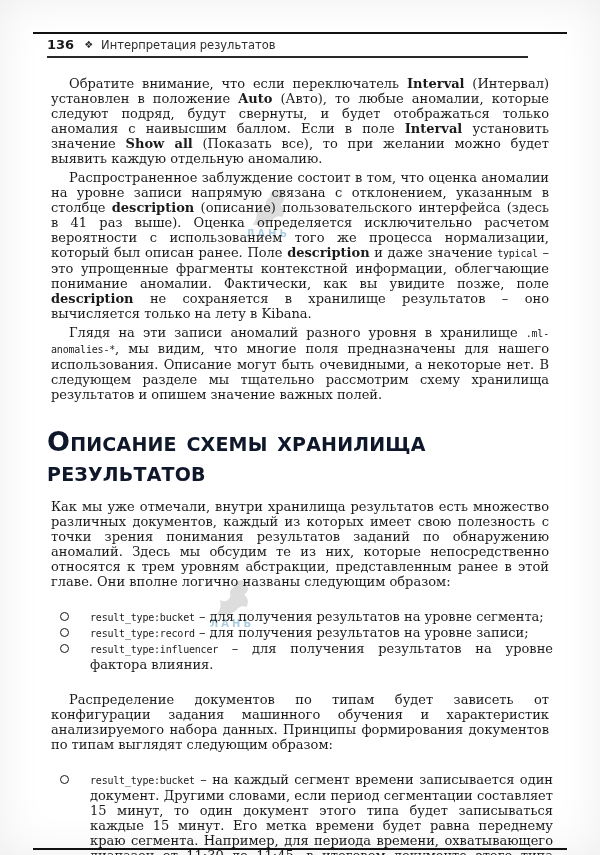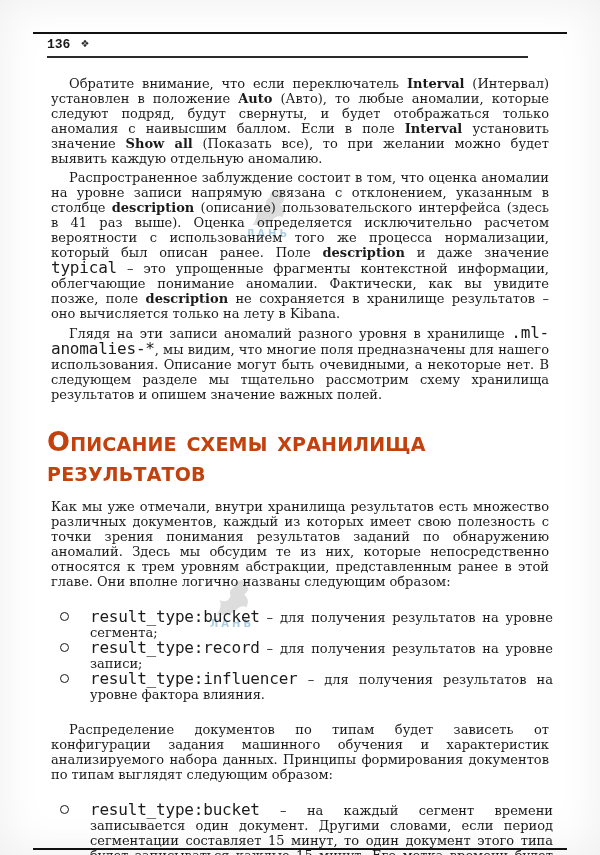--- a/index.html
+++ b/index.html
@@ -12,35 +12,35 @@
     box-shadow:inset 0 0 46px rgba(0,0,0,0.07);
   }
   .rule{position:absolute;background:#121212;}
   .rule-top{top:32px;left:33px;width:534px;height:2px;}
   .rule-bottom{top:848px;left:33px;width:534px;height:2px;}
   .rule-head{top:56px;left:47px;width:481px;height:1.5px;background:#2a2a2a;}
   header.running{
     position:absolute;top:37px;left:47px;right:47px;
     font-family:"DejaVu Sans", sans-serif;display:flex;align-items:baseline;
   }
-  .pnum{font-weight:bold;font-size:13px;color:#1a1a1a;font-family:Liberation Mono, monospace;}
+  .pnum{font-weight:bold;font-size:13px;color:#1a1a1a;}
   .orn{font-size:10px;margin:0 8px 0 10px;color:#2a2a2a;position:relative;top:-1px;}
   .rtitle{font-size:11.5px;color:#2e2e2e;}
   main.bodytext{
     position:absolute;top:72px;left:47px;width:506px;
     font-size:13px;line-height:15px;text-align:justify;
   }
   main p{margin:4px;}
   .indent{text-indent:18px;}
   .b{font-weight:bold;}
-  .code{font-family:"DejaVu Sans Mono", monospace;font-size:16px;letter-spacing:-0.2px;}
+  .code{font-family:"DejaVu Sans Mono", monospace;font-size:10px;letter-spacing:-0.2px;}
   h1.schema{
     font-family:"DejaVu Sans", sans-serif;font-weight:700;
     font-variant:small-caps;font-size:27px;line-height:30px;
-    letter-spacing:0.2px;color:#c2410c;margin:25px 0 12px 0;text-align:left;
+    letter-spacing:0.2px;color:#0f172a;margin:25px 0 12px 0;text-align:left;
   }
   ul.blist{list-style:none;margin:20px 0;padding:0;}
   ul.blist li{position:relative;margin-left:43px;}
   .bullet{
     position:absolute;left:-30px;top:3.2px;width:7px;height:7px;
     border:1.7px solid #161616;border-radius:50%;background:transparent;
   }
   .watermark{
     position:absolute;opacity:0.33;color:#8f8f8f;text-align:center;
     font-family:"DejaVu Sans", sans-serif;pointer-events:none;
@@ -53,20 +53,21 @@
 </head>
 <body>
 
 <div class="page">
 
   <div class="rule rule-top"></div>
 
   <header class="running">
     <span class="pnum">136</span>
     <span class="orn">❖</span>
+    <span class="rtitle">Интерпретация результатов</span>
   </header>
 
   <div class="rule rule-head"></div>
 
   <div class="watermark wm1">
     <svg width="46" height="42" viewBox="0 0 60 54">
       <path d="M10 50 Q18 40 14 31 Q24 36 28 26 Q25 18 33 14 Q31 8 39 6 Q44 3 47 8 L56 2 L49 12 Q54 18 46 24 Q54 30 49 40 Q41 37 36 44 Q28 52 10 50 Z"></path>
     </svg>
     <div class="wm-text">ЛАНЬ</div>
   </div>

